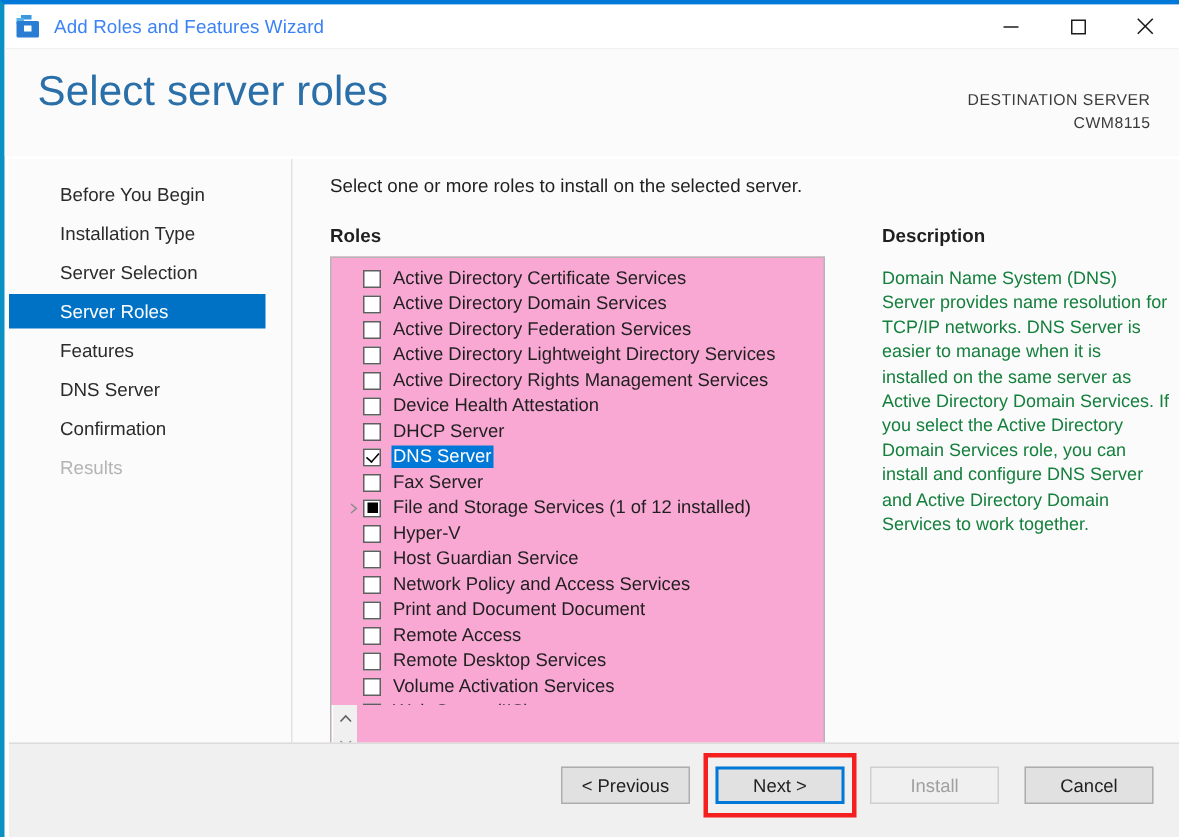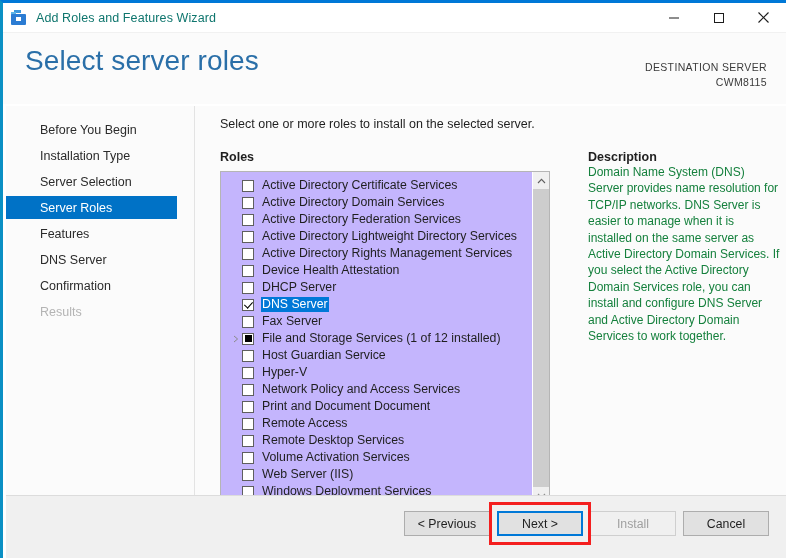--- a/index.html
+++ b/index.html
@@ -45,21 +45,21 @@
   .title-icon .tb-latch {
     position: absolute; left: 5px; top: 7px;
     width: 5px; height: 4px; background: #ffffff;
   }
   .title-icon .tb-tab {
     position: absolute; left: 0px; top: 2px;
     width: 5px; height: 4px; background: #5bb4e8;
   }
   .title-text {
     font-size: 12.5px;
-    color: #0f766e;
+    color: #3b82f6;
     letter-spacing: 0.1px;
   }
   .win-controls {
     position: absolute;
     right: 0; top: 0;
     height: 29px;
     display: flex;
   }
   .win-btn {
     width: 45px; height: 29px;
@@ -158,25 +158,26 @@
     box-sizing: border-box;
   }
   .section-label {
     font-size: 12.5px;
     font-weight: bold;
     color: #1f1f1f;
     margin-bottom: 7px;
   }
   .roles-box {
     border: 1px solid #b5b5b5;
-    background: #c4b5fd;
+    background: #f9a8d4;
     height: 334px;
     box-sizing: border-box;
     display: flex;
     overflow: hidden;
+    flex-direction: column;
   }
   .roles-list {
     flex: 1;
     padding-top: 5px;
     overflow: hidden;
   }
   .role-row {
     height: 17px;
     display: flex;
     align-items: center;
@@ -254,40 +255,41 @@
     left: 0; right: 0;
     top: 0;
     height: 100%;
     background: #cdcdcd;
   }
   
   .desc-title {
     font-size: 12.5px;
     font-weight: bold;
     color: #1f1f1f;
+    margin-bottom: 13px;
   }
   .desc-text {
     font-size: 12px;
     color: #15803d;
     line-height: 16.4px;
     width: 192px;
   }
   
   .footer {
     position: absolute;
     left: 3px; right: 0; bottom: 0;
     height: 62px;
     background: #f0f0f0;
     border-top: 1px solid #dcdcdc;
   }
   .btn-row {
     position: absolute;
     right: 17px; top: 15px;
     display: flex;
-    gap: 7px;
+    gap: 17px;
     align-items: center;
     justify-content: center;
   }
   .btn {
     width: 86px; height: 25px;
     background: #e1e1e1;
     border: 1px solid #adadad;
     font-size: 12.3px;
     color: #1f1f1f;
     display: flex;
@@ -447,26 +449,26 @@
                     <svg width="6" height="8" viewBox="0 0 6 8">
                       <polyline points="1,1 4.6,4 1,7" fill="none" stroke="#8a8a8a" stroke-width="1"></polyline>
                     </svg>
                   </span>
                   <span class="chk partial"></span>
                   <span class="role-label">File and Storage Services (1 of 12 installed)</span>
                 </div>
                 <div class="role-row">
                   <span class="expander"></span>
                   <span class="chk"></span>
+                  <span class="role-label">Hyper-V</span>
+                </div>
+                <div class="role-row">
+                  <span class="expander"></span>
+                  <span class="chk"></span>
                   <span class="role-label">Host Guardian Service</span>
-                </div>
-                <div class="role-row">
-                  <span class="expander"></span>
-                  <span class="chk"></span>
-                  <span class="role-label">Hyper-V</span>
                 </div>
                 <div class="role-row">
                   <span class="expander"></span>
                   <span class="chk"></span>
                   <span class="role-label">Network Policy and Access Services</span>
                 </div>
                 <div class="role-row">
                   <span class="expander"></span>
                   <span class="chk"></span>
                   <span class="role-label">Print and Document Document</span>

